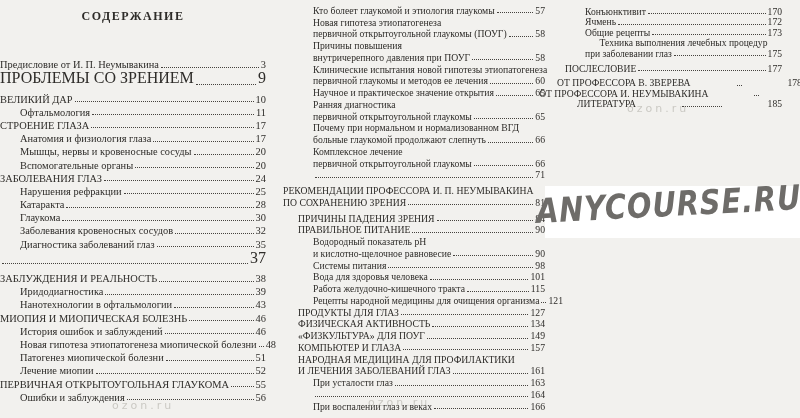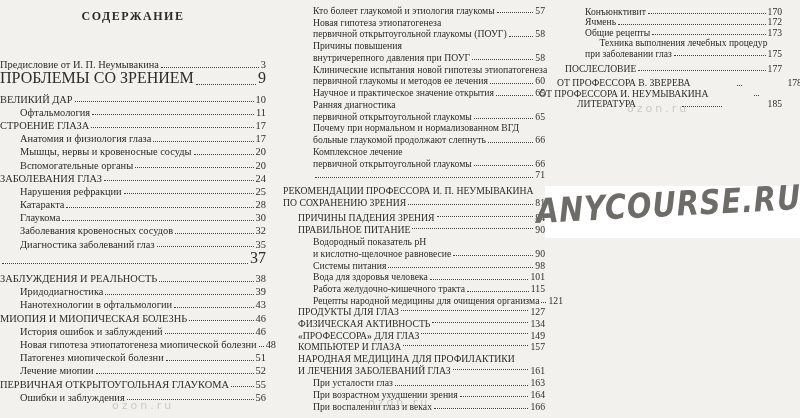--- a/index.html
+++ b/index.html
@@ -21,21 +21,21 @@
   .colR{left:565px;top:6px;width:217px;}
   .toc-row{display:flex;align-items:flex-end;}
   .colL .toc-row{height:13.2px;font-size:10.4px;}
   .colM .toc-row{height:11.75px;font-size:9.7px;}
   .colR .toc-row{height:10.6px;font-size:9.6px;justify-content:center;}
   .toc-row.bold{font-weight:normal;}
   .colL .toc-row.bold{font-size:16px;}
   .gap{margin-top:4px;}
   .colL .lvl1{padding-left:0;}
   .colL .lvl2{padding-left:20px;}
-  .colM .lvl1{padding-left:15px;align-items:center;}
+  .colM .lvl1{padding-left:15px;}
   .colM .lvl2{padding-left:30px;}
   .colR .lvl1{padding-left:12px;gap:44px;}
   .colR .lvl2{padding-left:20px;}
   .t{white-space:nowrap;}
   .dots{
     flex:1 1 auto;min-width:5px;
     border-bottom:1px dotted var(--leader,#45423e);
     margin:0 2px 2.5px 2px;
   }
   .pg{white-space:nowrap;}
@@ -307,21 +307,21 @@
         <span class="t">ПРОДУКТЫ ДЛЯ ГЛАЗ</span>
         <span class="dots"></span>
         <span class="pg">127</span>
       </div>
       <div class="toc-row lvl1">
         <span class="t">ФИЗИЧЕСКАЯ АКТИВНОСТЬ</span>
         <span class="dots"></span>
         <span class="pg">134</span>
       </div>
       <div class="toc-row lvl1">
-        <span class="t">«ПРОФЕССОРА» ДЛЯ ГЛАЗ</span>
+        <span class="t">«ФИЗКУЛЬТУРА» ДЛЯ ПОУГ</span>
         <span class="dots"></span>
         <span class="pg">149</span>
       </div>
       <div class="toc-row lvl1">
         <span class="t">КОМПЬЮТЕР И ГЛАЗА</span>
         <span class="dots"></span>
         <span class="pg">157</span>
       </div>
       <div class="toc-row lvl1">
         <span class="t">НАРОДНАЯ МЕДИЦИНА ДЛЯ ПРОФИЛАКТИКИ</span>
@@ -330,21 +330,20 @@
         <span class="t">И ЛЕЧЕНИЯ ЗАБОЛЕВАНИЙ ГЛАЗ</span>
         <span class="dots"></span>
         <span class="pg">161</span>
       </div>
       <div class="toc-row lvl2">
         <span class="t">При усталости глаз</span>
         <span class="dots"></span>
         <span class="pg">163</span>
       </div>
       <div class="toc-row lvl2">
-        <span class="t">При возрастном ухудшении зрения</span>
         <span class="dots"></span>
         <span class="pg">164</span>
       </div>
       <div class="toc-row lvl2">
         <span class="t">При воспалении глаз и веках</span>
         <span class="dots"></span>
         <span class="pg">166</span>
       </div>
     </div>
   <div class="toc-col colR">

